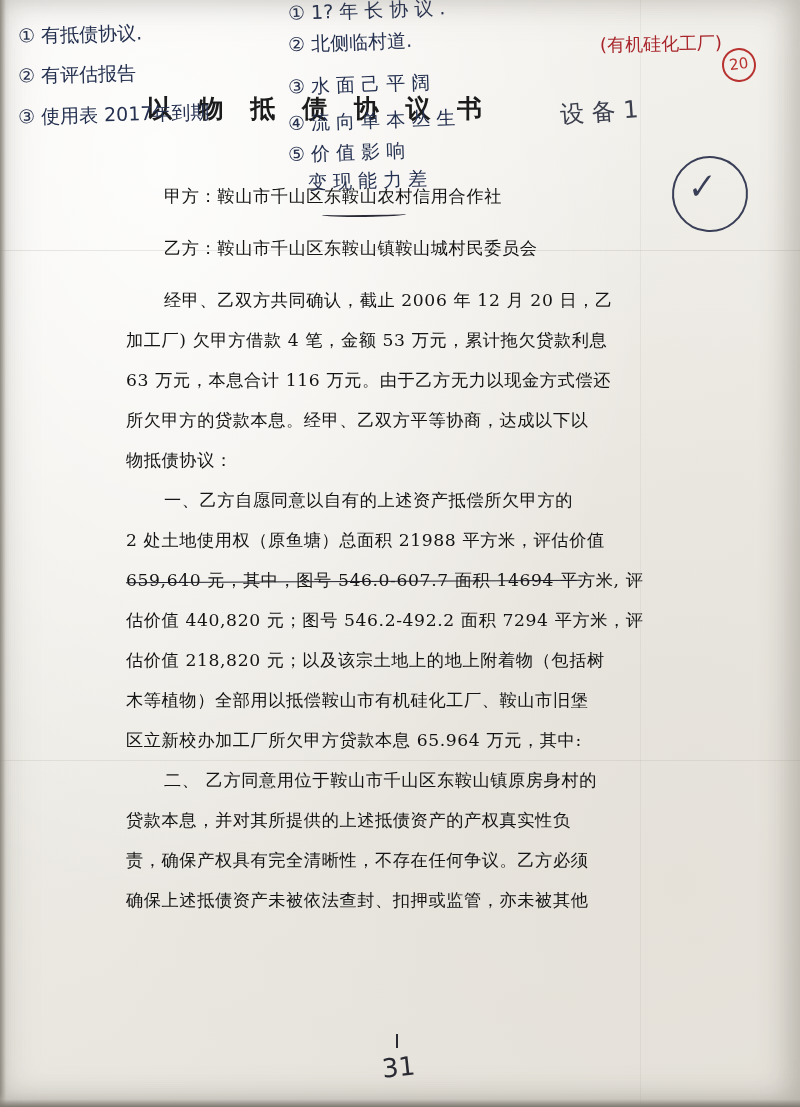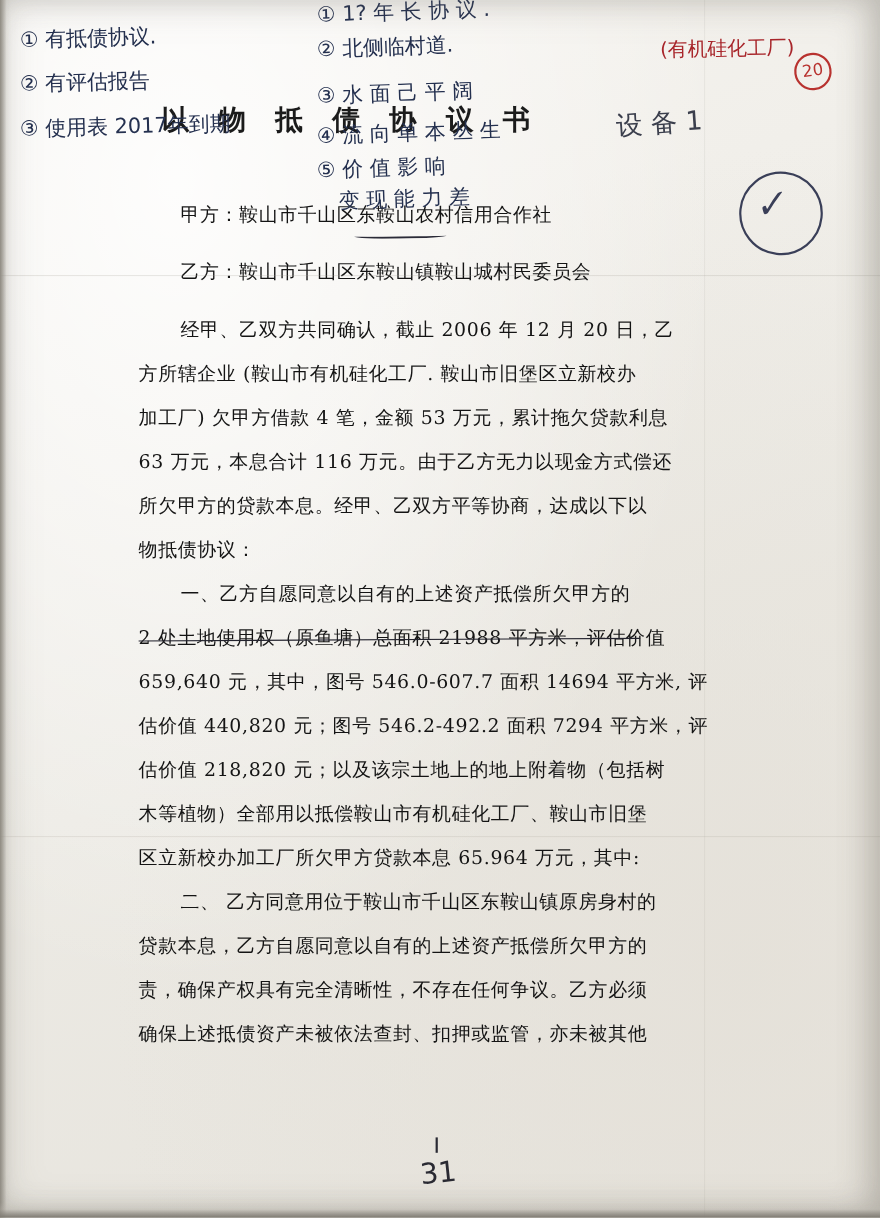--- a/index.html
+++ b/index.html
@@ -224,36 +224,35 @@
 
   <div class="doc-title">以 物 抵 债 协 议 书</div>
 
   <div class="body-block">
     <div class="line indent2">甲方：鞍山市千山区东鞍山农村信用合作社</div>
     <div class="gap-sm"></div>
     <div class="line indent2">乙方：鞍山市千山区东鞍山镇鞍山城村民委员会</div>
     <div class="gap-sm"></div>
 
     <div class="line indent2">经甲、乙双方共同确认，截止 2006 年 12 月 20 日，乙</div>
-    <div class="line">方所辖企业 (鞍山市有机硅化工厂. 鞍山市旧堡区立新校办</div>
     <div class="line">加工厂) 欠甲方借款 4 笔，金额 53 万元，累计拖欠贷款利息</div>
     <div class="line">63 万元，本息合计 116 万元。由于乙方无力以现金方式偿还</div>
     <div class="line">所欠甲方的贷款本息。经甲、乙双方平等协商，达成以下以</div>
     <div class="line">物抵债协议：</div>
 
     <div class="line indent2">一、乙方自愿同意以自有的上述资产抵偿所欠甲方的</div>
     <div class="line">2 处土地使用权（原鱼塘）总面积 21988 平方米，评估价值</div>
     <div class="line">659,640 元，其中，图号 546.0-607.7 面积 14694 平方米, 评</div>
     <div class="line">估价值 440,820 元；图号 546.2-492.2 面积 7294 平方米，评</div>
     <div class="line">估价值 218,820 元；以及该宗土地上的地上附着物（包括树</div>
     <div class="line">木等植物）全部用以抵偿鞍山市有机硅化工厂、鞍山市旧堡</div>
     <div class="line">区立新校办加工厂所欠甲方贷款本息 65.964 万元，其中:</div>
 
     <div class="line indent2">二、 乙方同意用位于鞍山市千山区东鞍山镇原房身村的</div>
-    <div class="line">贷款本息，乙方自愿同意以自有的上述资产抵偿所欠甲方的</div>
+    <div class="line">贷款本息，并对其所提供的上述抵债资产的产权真实性负</div>
     <div class="line">责，确保产权具有完全清晰性，不存在任何争议。乙方必须</div>
     <div class="line">确保上述抵债资产未被依法查封、扣押或监管，亦未被其他</div>
   </div>
 
   <div class="ul-party"></div>
   <div class="ul-land"></div>
 
   <div class="page-mark-tick"></div>
   <div class="page-number-hand">31</div>
 

